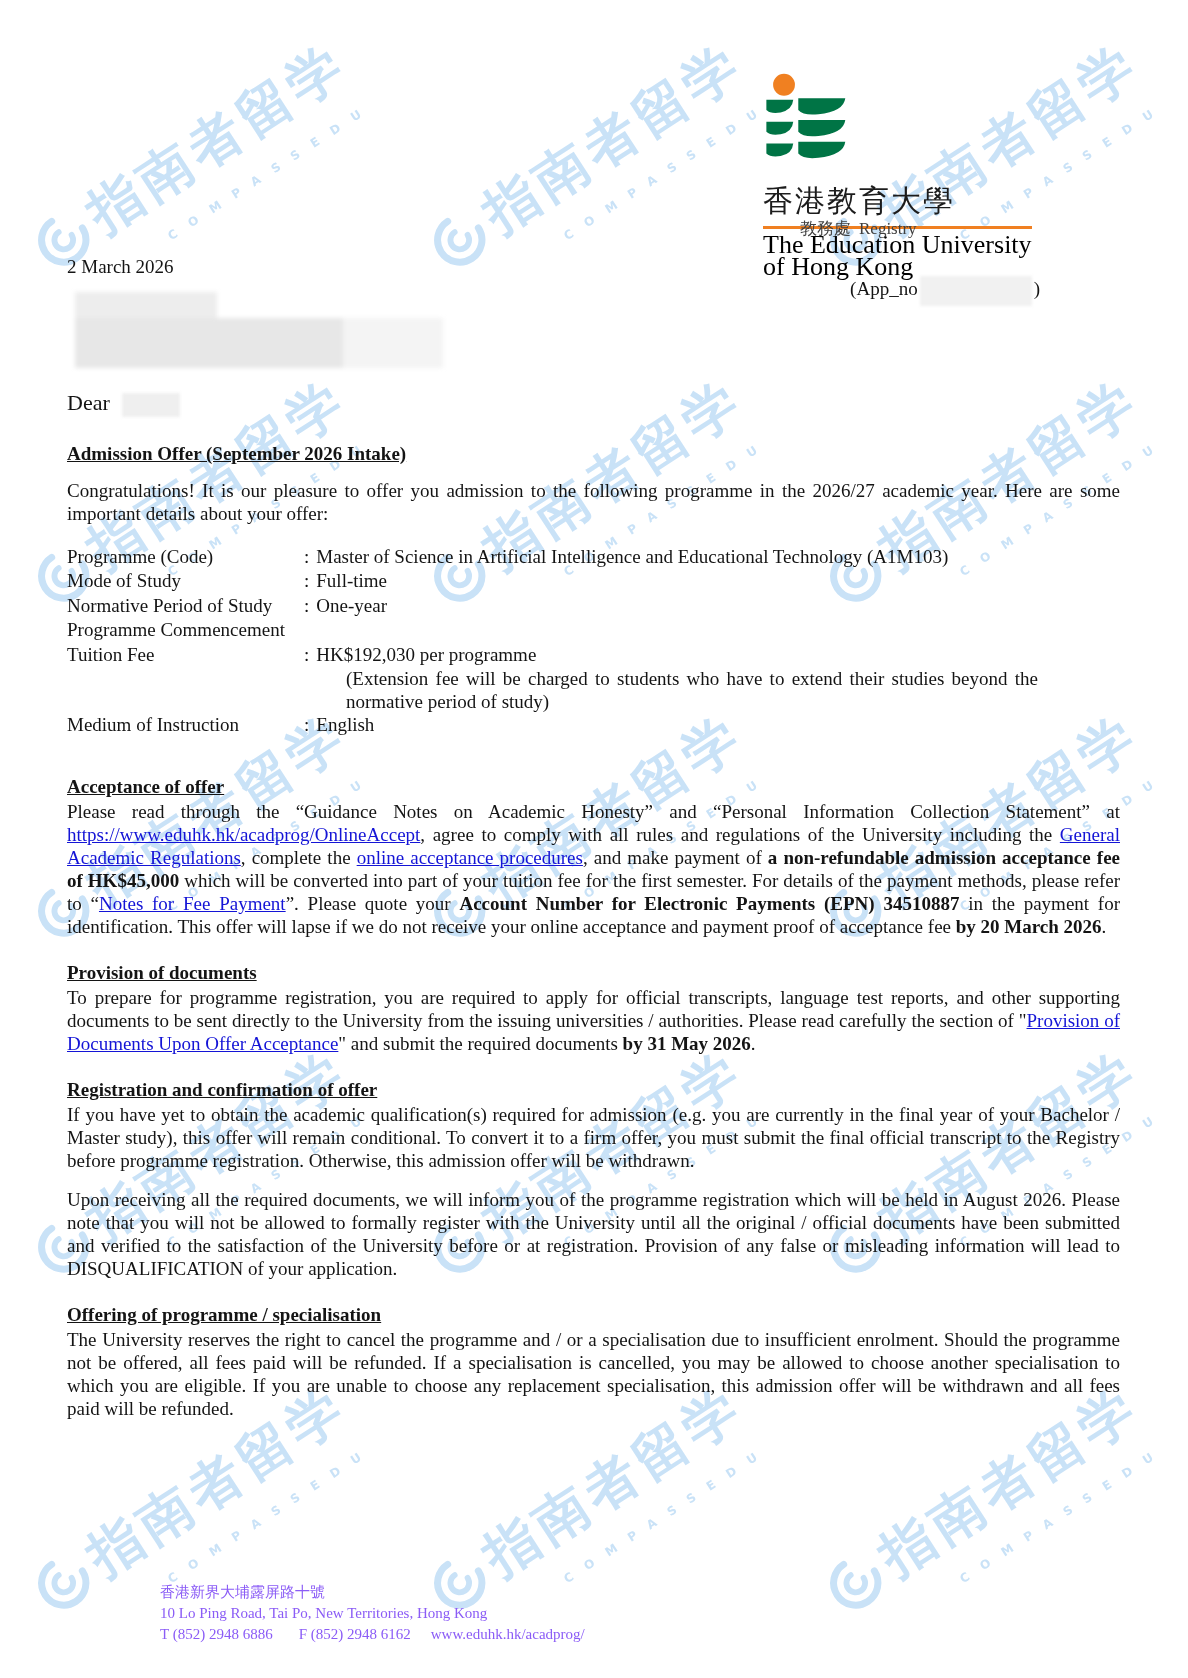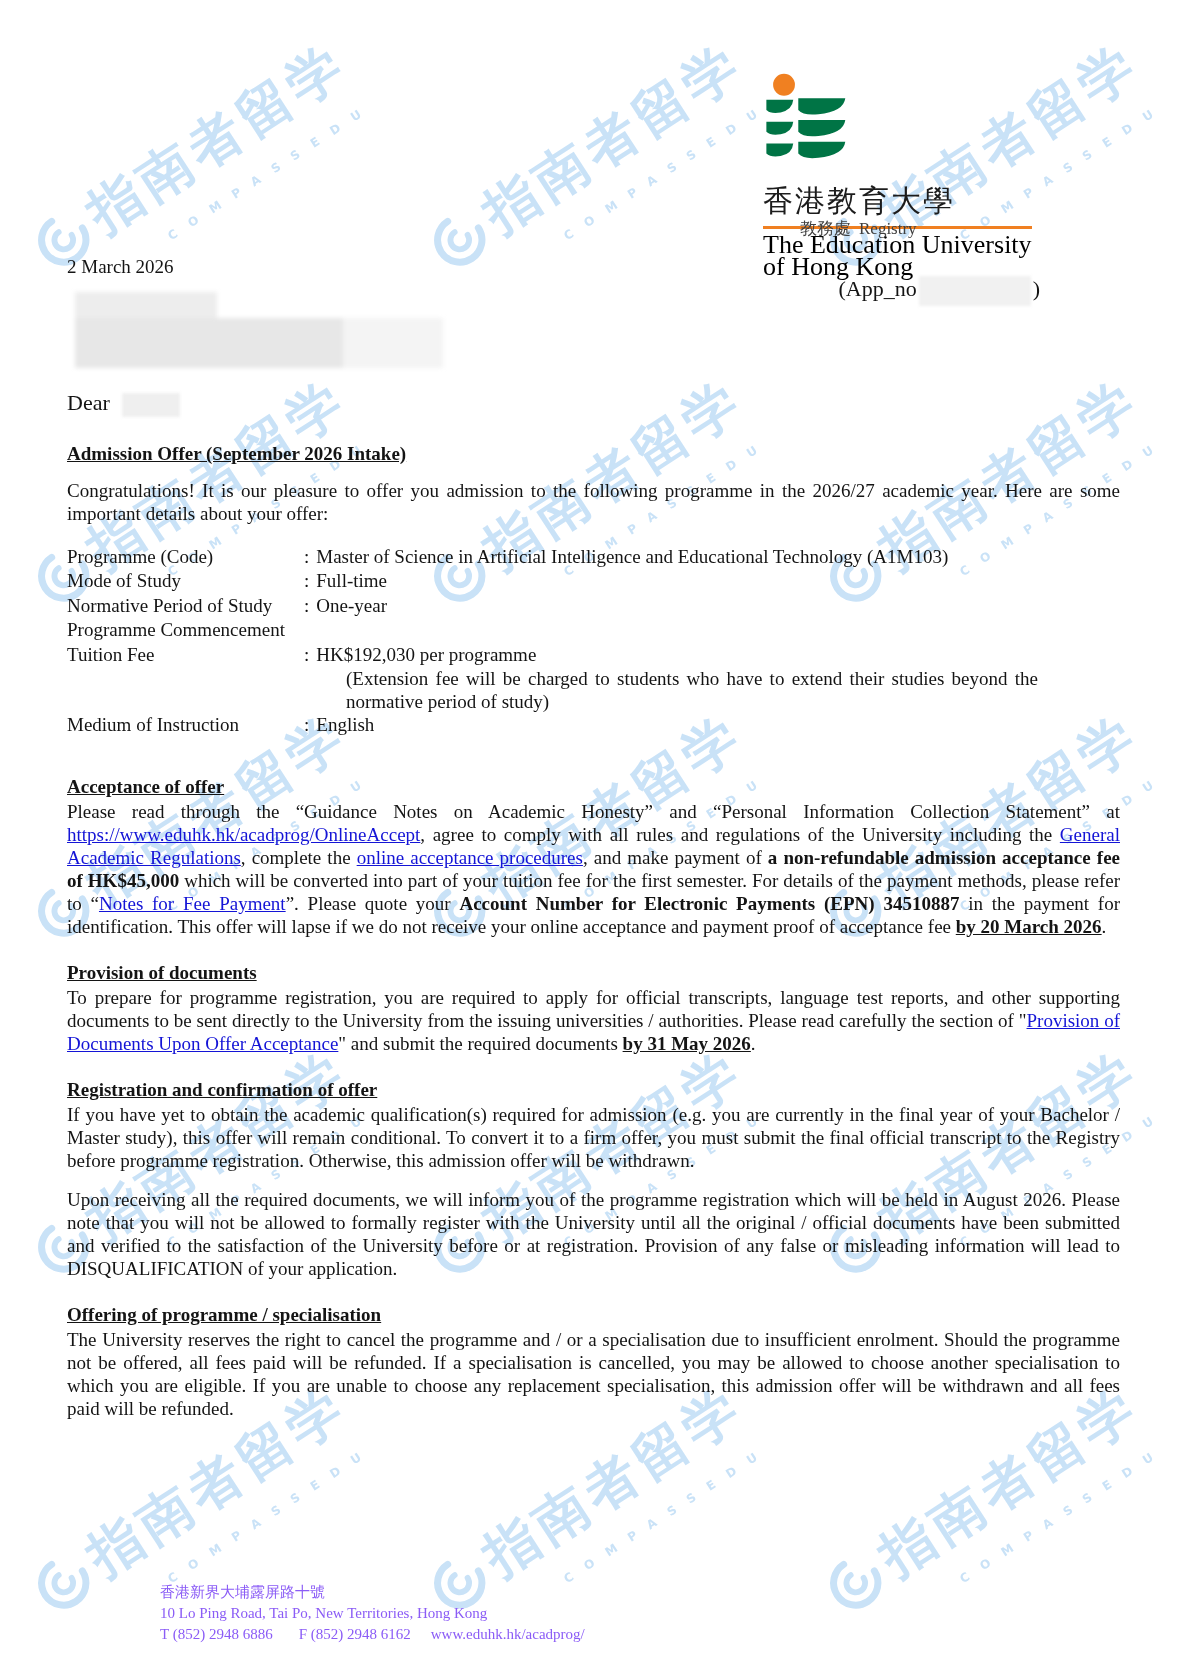--- a/index.html
+++ b/index.html
@@ -43,42 +43,42 @@
   .logo-mark svg { display:block; }
   .logo-text { padding-top:2px; }
   .logo-cn { font-size:30px; letter-spacing:2px; color:#1c1c1c; white-space:nowrap; }
   .logo-rule { height:3px; background:#f08021; margin:4px 0 5px; }
   .logo-en { font-size:26px; line-height:22px; color:#000000; white-space:nowrap; }
   .dept { position:absolute; left:733px; top:217px; color:#404040; font-size:17px; }
   .dept span { margin-right:8px; }
 
   
   .date-line { font-size:19px; line-height:23px; }
-  .appno { position:absolute; right:148px; top:276px; font-size:22px; white-space:nowrap; }
+  .appno { position:absolute; right:148px; top:276px; font-size:19px; white-space:nowrap; }
   .redact { display:inline-block; vertical-align:middle; filter:blur(1.5px); }
   .appno-redact { width:112px; height:30px; background:#f1f1f1; margin:0 2px; }
   .addr-redact { margin:14px 0 0 8px; filter:blur(2px); }
   .addr-redact .r1 { width:142px; height:26px; background:#ededed; }
   .addr-redact .r2 { width:268px; height:50px; background:#e7e7e7; position:relative; }
   .addr-redact .r2::after { content:""; position:absolute; left:268px; top:0; width:100px; height:50px; background:#f4f4f4; }
   .dear-line { margin-top:22px; font-size:22px; line-height:26px; }
   .dear-redact { width:58px; height:24px; background:#efefef; margin-left:12px; }
 
   
   .subject { margin-top:26px; font-size:19px; font-weight:bold; text-decoration:underline; }
   p.body-par { margin:14px 0 0; font-size:19px; line-height:23px; text-align:justify; }
   .sec-heading { font-size:19px; font-weight:bold; text-decoration:underline; margin:0; }
   .sec { margin-top:0; }
   .mt-accept { margin-top:38px; }
   .mt-sec { margin-top:24px; }
   .sec p.body-par { margin-top:2px; }
   .par-gap { margin-top:16px !important; }
   .lnk { color:#1414d6; text-decoration:underline; cursor:pointer; }
   .b { font-weight:bold; }
-  .bu { font-weight:bold; text-decoration:underline; }
+  .bu { font-weight:bold; }
 
   
   .details { margin-top:20px; font-size:19px; }
   .drow { display:flex; line-height:24.5px; }
   .dlabel { width:237px; flex:0 0 237px; }
   .dcolon { margin-right:7px; }
   .note-row { line-height:23px;gap:28px; }
   .note { padding-left:14px; max-width:692px; text-align:justify; }
   .dvalue { flex:1;font-family:Liberation Serif, serif; }
 

